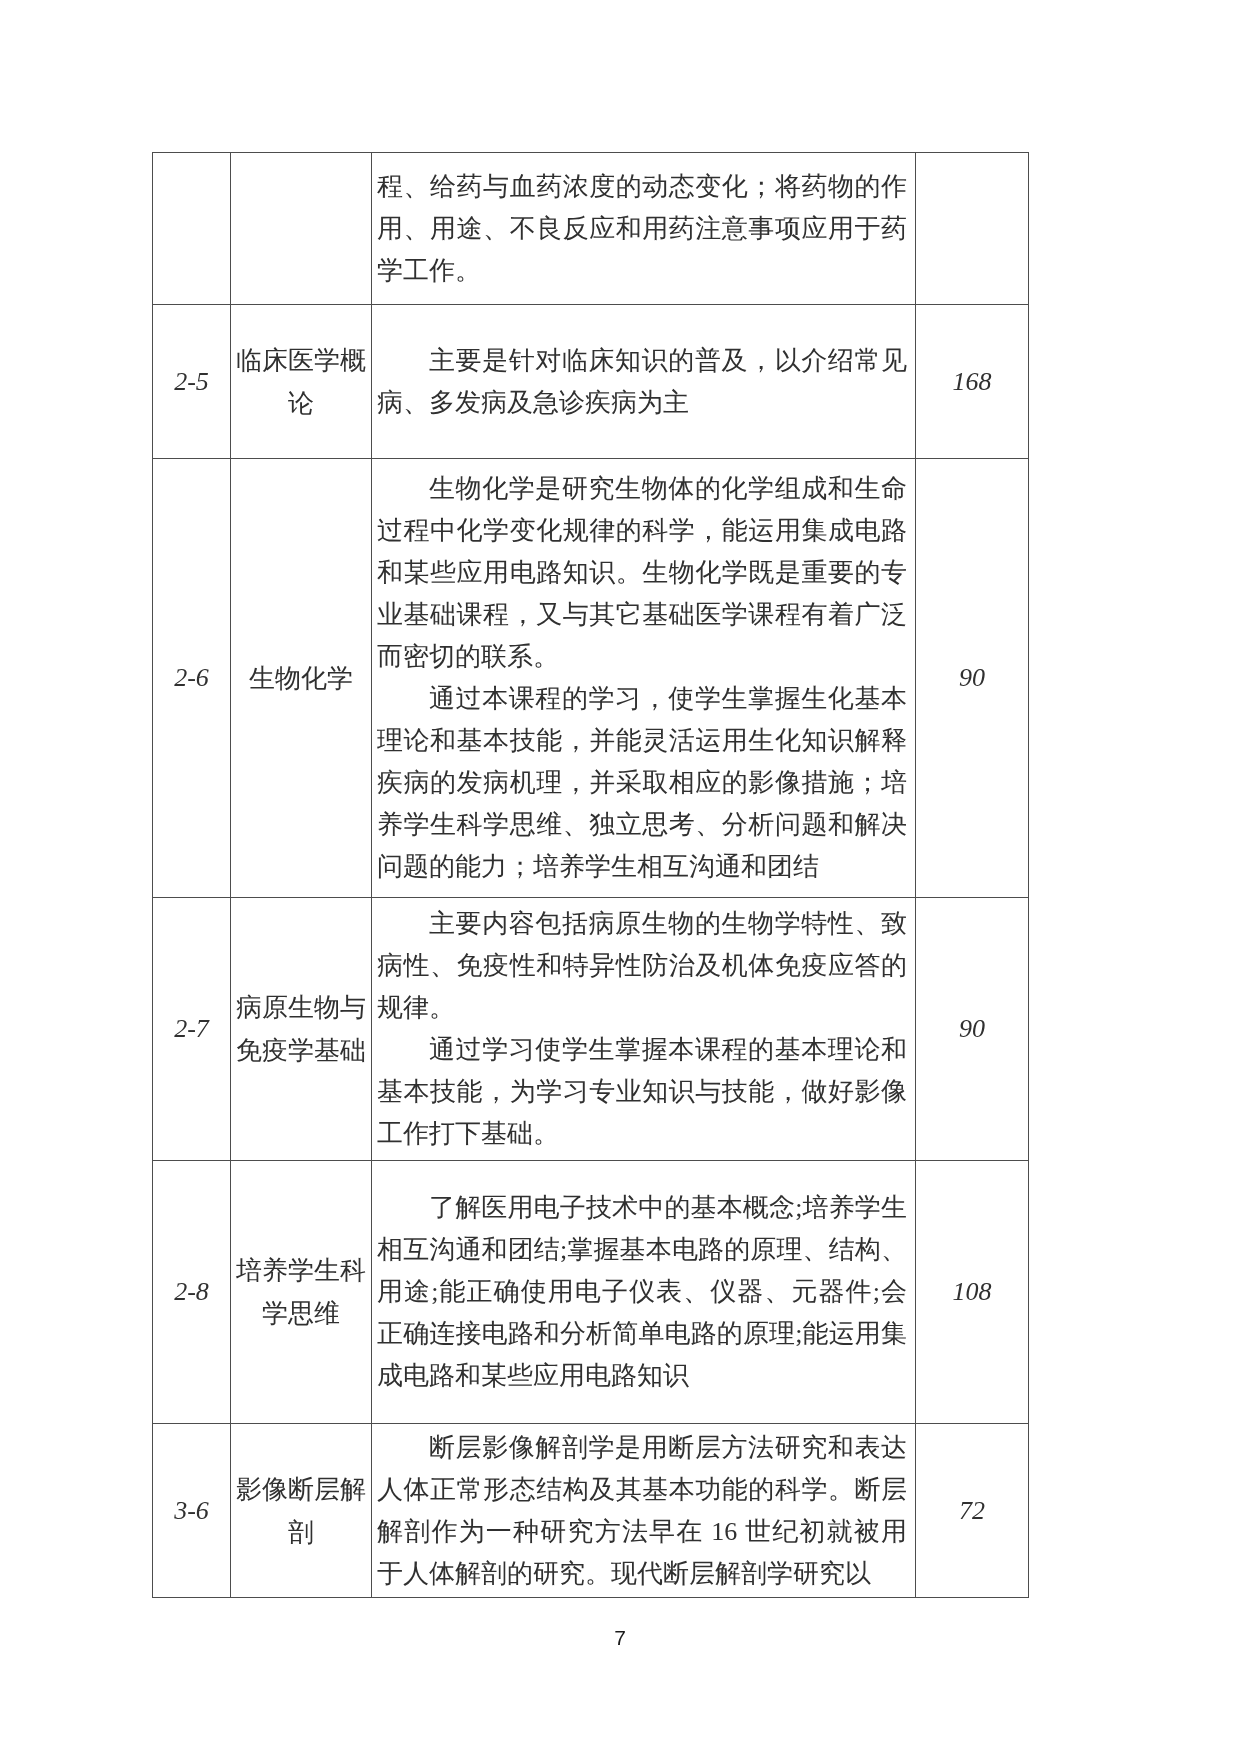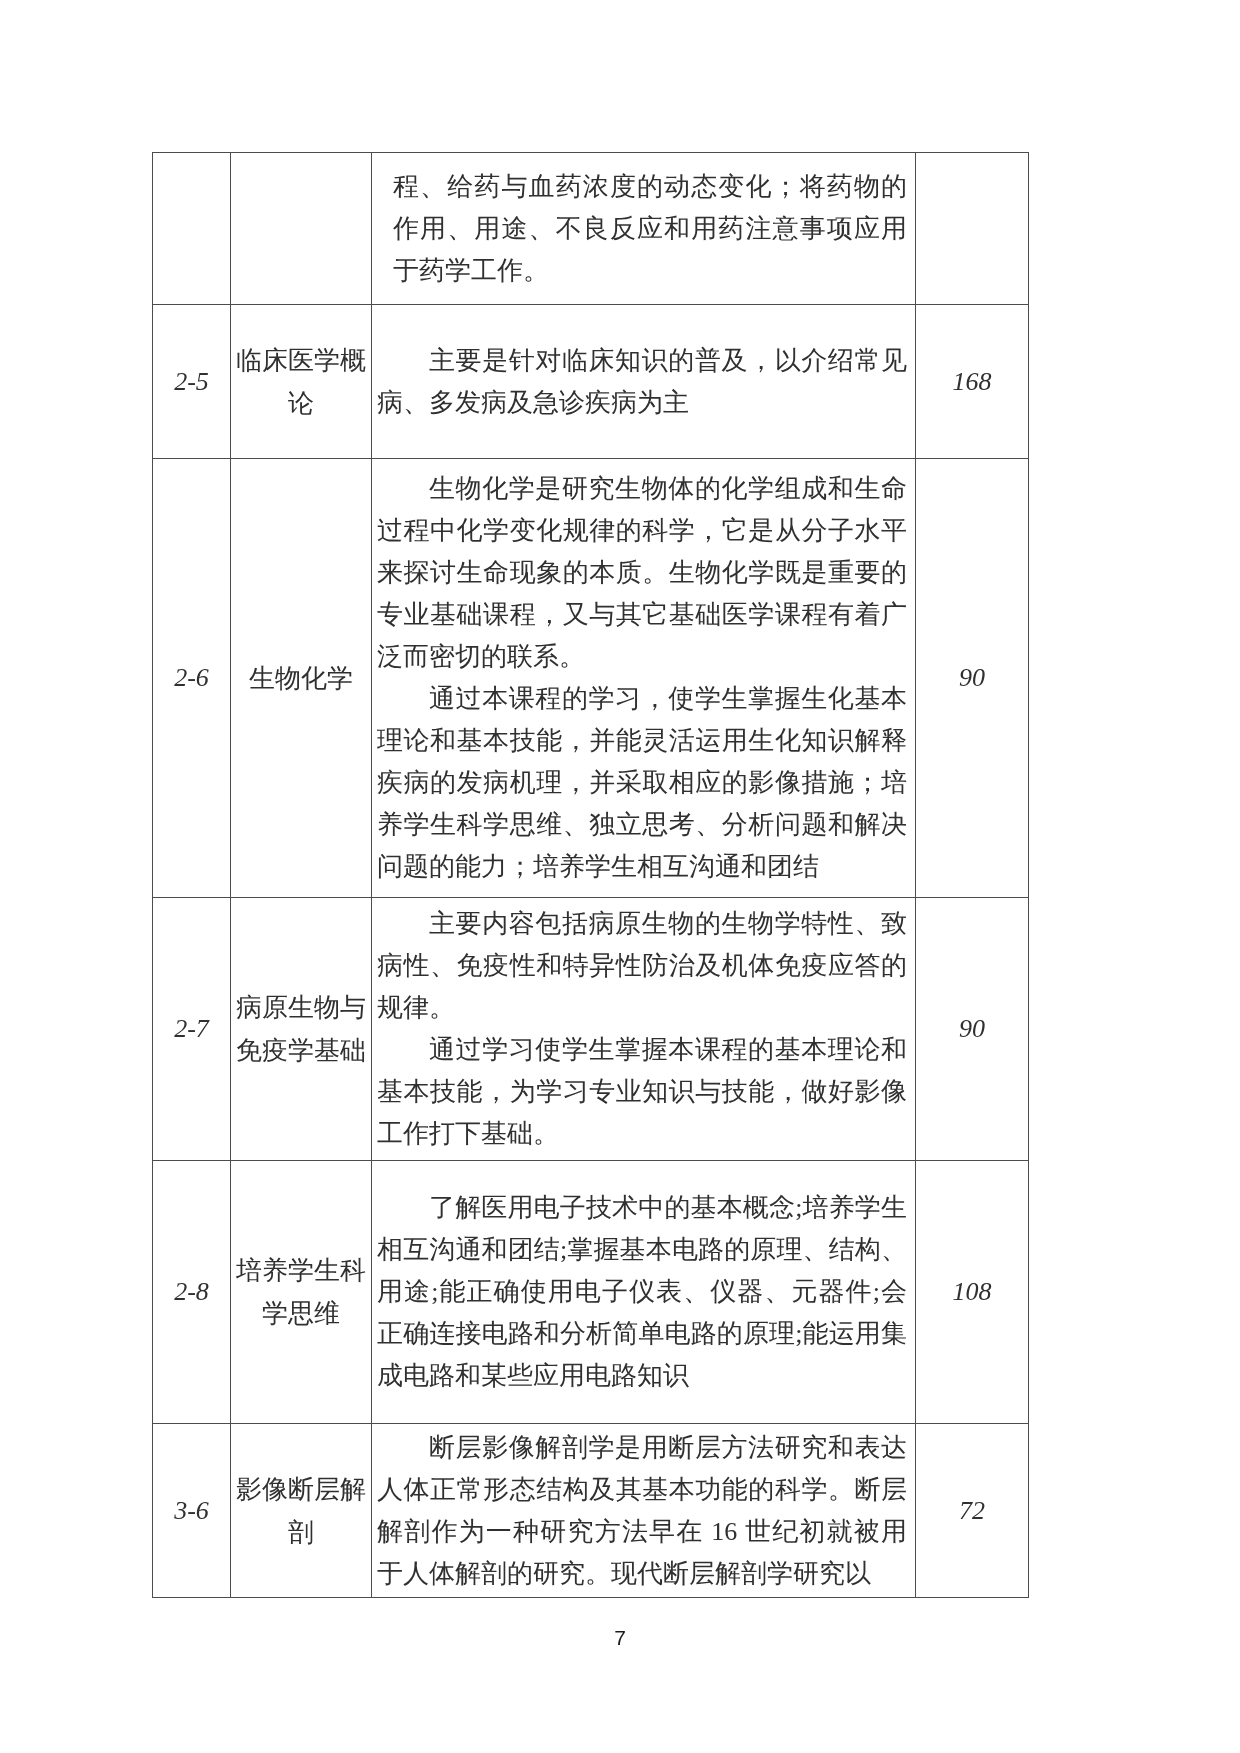--- a/index.html
+++ b/index.html
@@ -48,21 +48,21 @@
     padding: 16px 2px;
   }
   td.desc-cell {
     padding: 2px 8px 2px 5px;
     line-height: 42px;
   }
   .para {
     text-align: justify;
     text-indent: 2em;
   }
-  .para.no-indent { text-indent: 0; margin-left: 16px; }
+  .para.no-indent { text-indent: 0; }
 
   .page-number {
     position: absolute;
     left: 0;
     top: 1626px;
     width: 100%;
     text-align: center;
     font-size: 21px;
     font-family: "Liberation Sans", "DejaVu Sans", sans-serif;
     color: #1a1a1a;
@@ -97,21 +97,21 @@
         <td class="desc-cell">
           <div class="para">主要是针对临床知识的普及，以介绍常见病、多发病及急诊疾病为主</div>
         </td>
         <td class="hours-cell">168</td>
       </tr>
 
       <tr class="h-r2">
         <td class="id-cell">2-6</td>
         <td class="name-cell">生物化学</td>
         <td class="desc-cell">
-          <div class="para">生物化学是研究生物体的化学组成和生命过程中化学变化规律的科学，它是从分子水平来探讨生命现象的本质。生物化学既是重要的专业基础课程，又与其它基础医学课程有着广泛而密切的联系。</div>
+          <div class="para">生物化学是研究生物体的化学组成和生命过程中化学变化规律的科学，能运用集成电路和某些应用电路知识。生物化学既是重要的专业基础课程，又与其它基础医学课程有着广泛而密切的联系。</div>
           <div class="para">通过本课程的学习，使学生掌握生化基本理论和基本技能，并能灵活运用生化知识解释疾病的发病机理，并采取相应的影像措施；培养学生科学思维、独立思考、分析问题和解决问题的能力；培养学生相互沟通和团结</div>
         </td>
         <td class="hours-cell">90</td>
       </tr>
 
       <tr class="h-r3">
         <td class="id-cell">2-7</td>
         <td class="name-cell">病原生物与免疫学基础</td>
         <td class="desc-cell">
           <div class="para">主要内容包括病原生物的生物学特性、致病性、免疫性和特异性防治及机体免疫应答的规律。</div>

